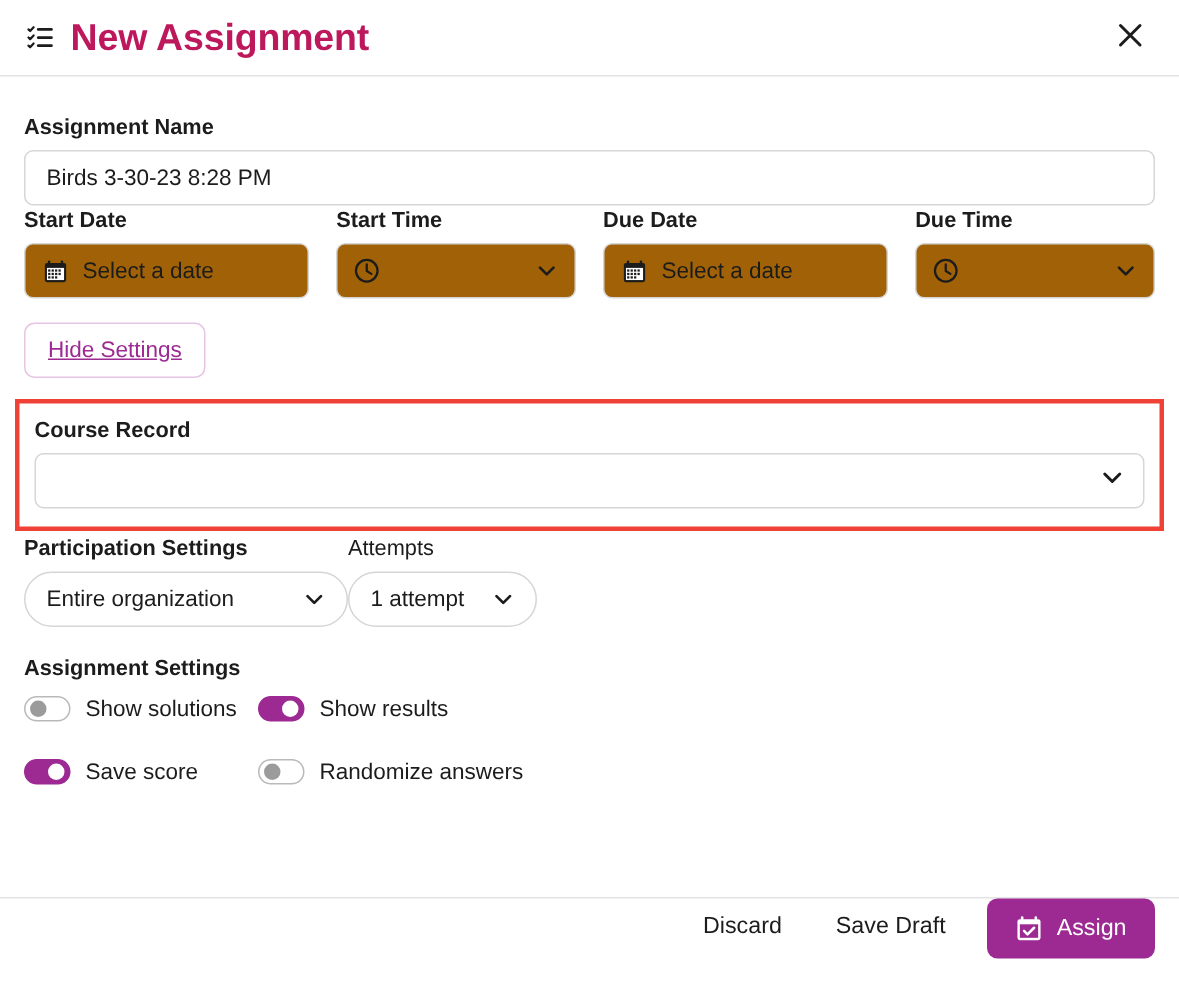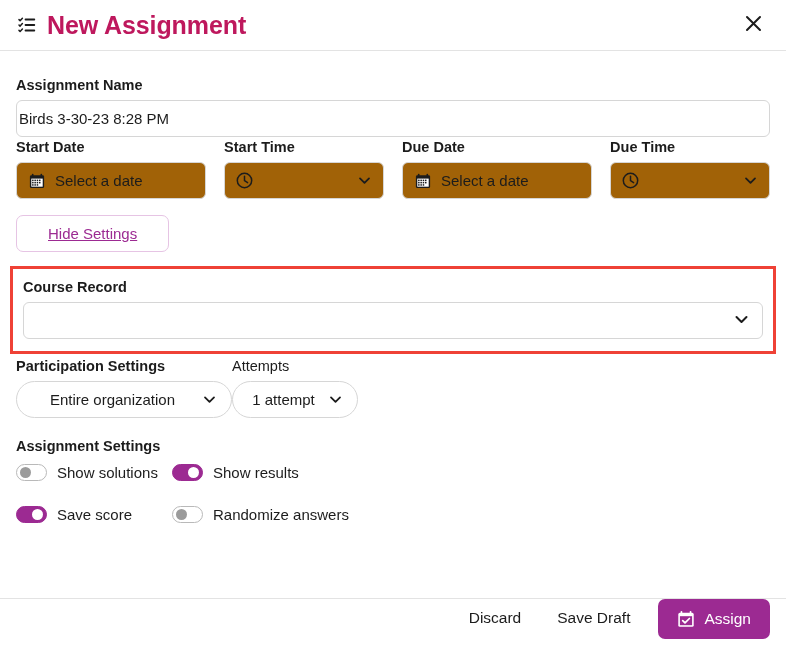--- a/index.html
+++ b/index.html
@@ -82,21 +82,21 @@
   .section-name {
     margin-top: 26px;
   }
 
   .text-input {
     width: 100%;
     height: 37px;
     box-sizing: border-box;
     border: 1px solid #d6d6d6;
     border-radius: 6px;
-    padding: 0 2px;
+    padding: 0 14px;
     font-size: 15px;
     font-family: "Liberation Sans", sans-serif;
     color: #1c1c1c;
     background: #ffffff;
     outline: none;
   }
 
   
   .datetime-row {
     display: flex;
@@ -146,21 +146,21 @@
   .hide-settings-wrap {
     margin-top: 16px;
     display: inline-block;
   }
   .hide-settings-button {
     display: inline-flex;
     align-items: center;
     justify-content: center;
     border: 1px solid #e6c4e4;
     border-radius: 7px;
-    padding: 9px 31px;
+    padding: 9px 15px;
     background: #ffffff;
     cursor: pointer;
     font-family: "Liberation Sans", sans-serif;
   }
   .hide-settings-label {
     color: #9c2a92;
     font-size: 15px;
     text-decoration: underline;
   }
 
@@ -208,21 +208,21 @@
     background: #ffffff;
     display: inline-flex;
     align-items: center;
     padding: 0 14px;
     cursor: pointer;
     font-size: 15px;
     color: #1c1c1c;
   }
   .pill-participation { width: 216px; }
   .pill-attempts { width: 126px; }
-  .pill-select .value { flex: 1; white-space: nowrap; text-align: center; }
+  .pill-select .value { flex: 1; white-space: nowrap; }
   .pill-select .chevron { margin-left: 8px; display: flex; align-items: center; }
 
   
   .assignment-settings {
     margin-top: 20px;
   }
   .toggle-grid {
     margin-top: 10px;
     display: grid;
     grid-template-columns: 156px auto;

